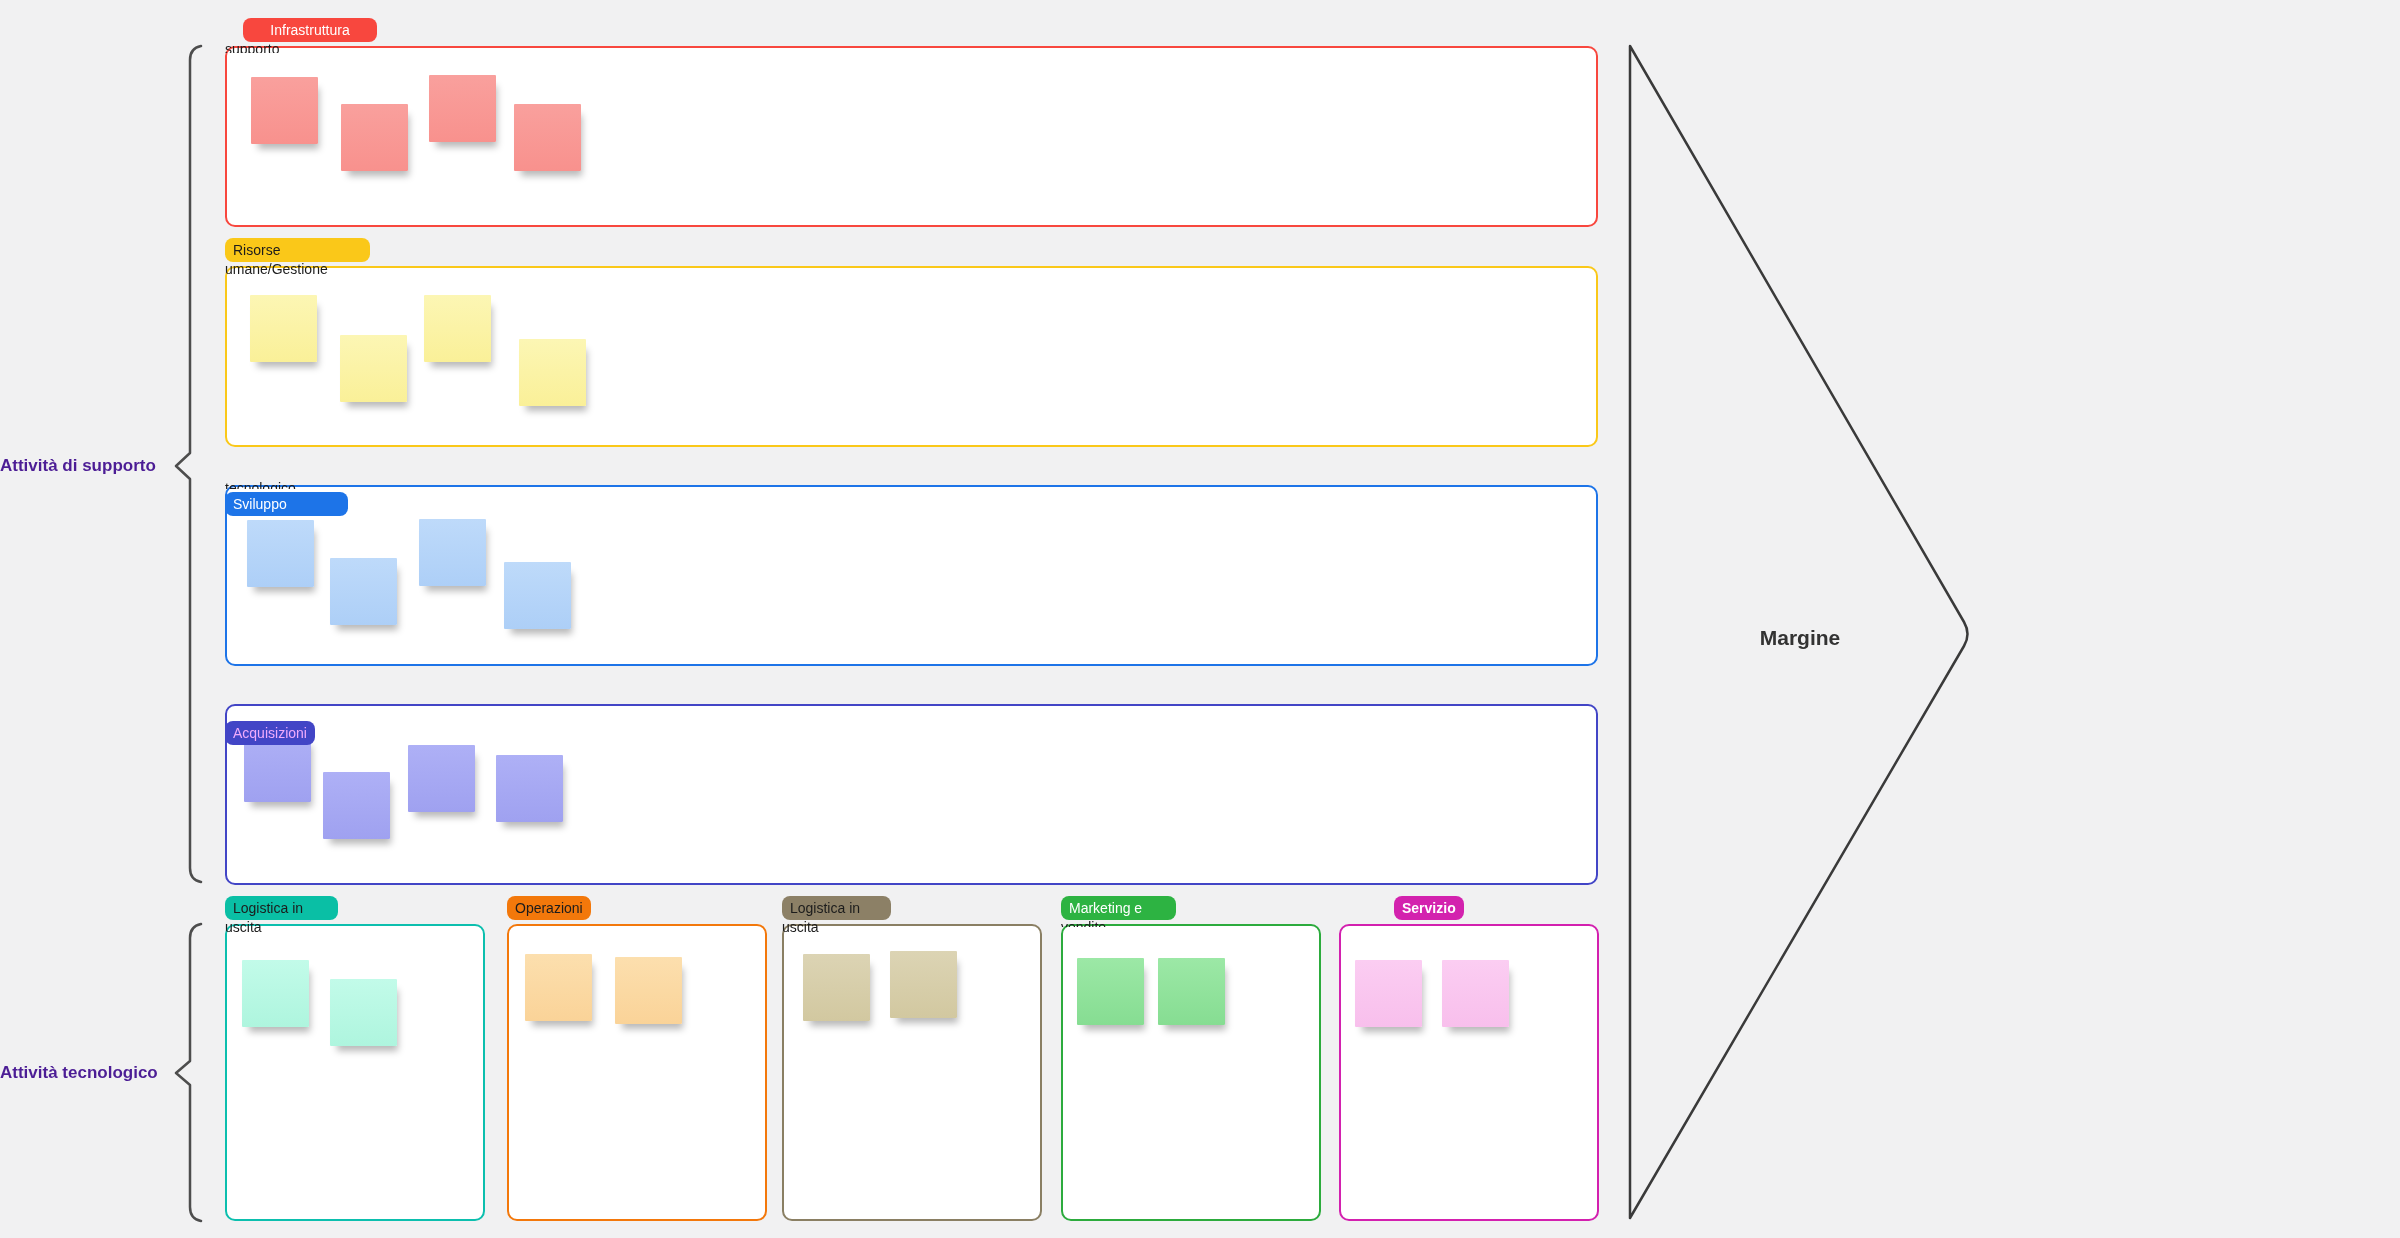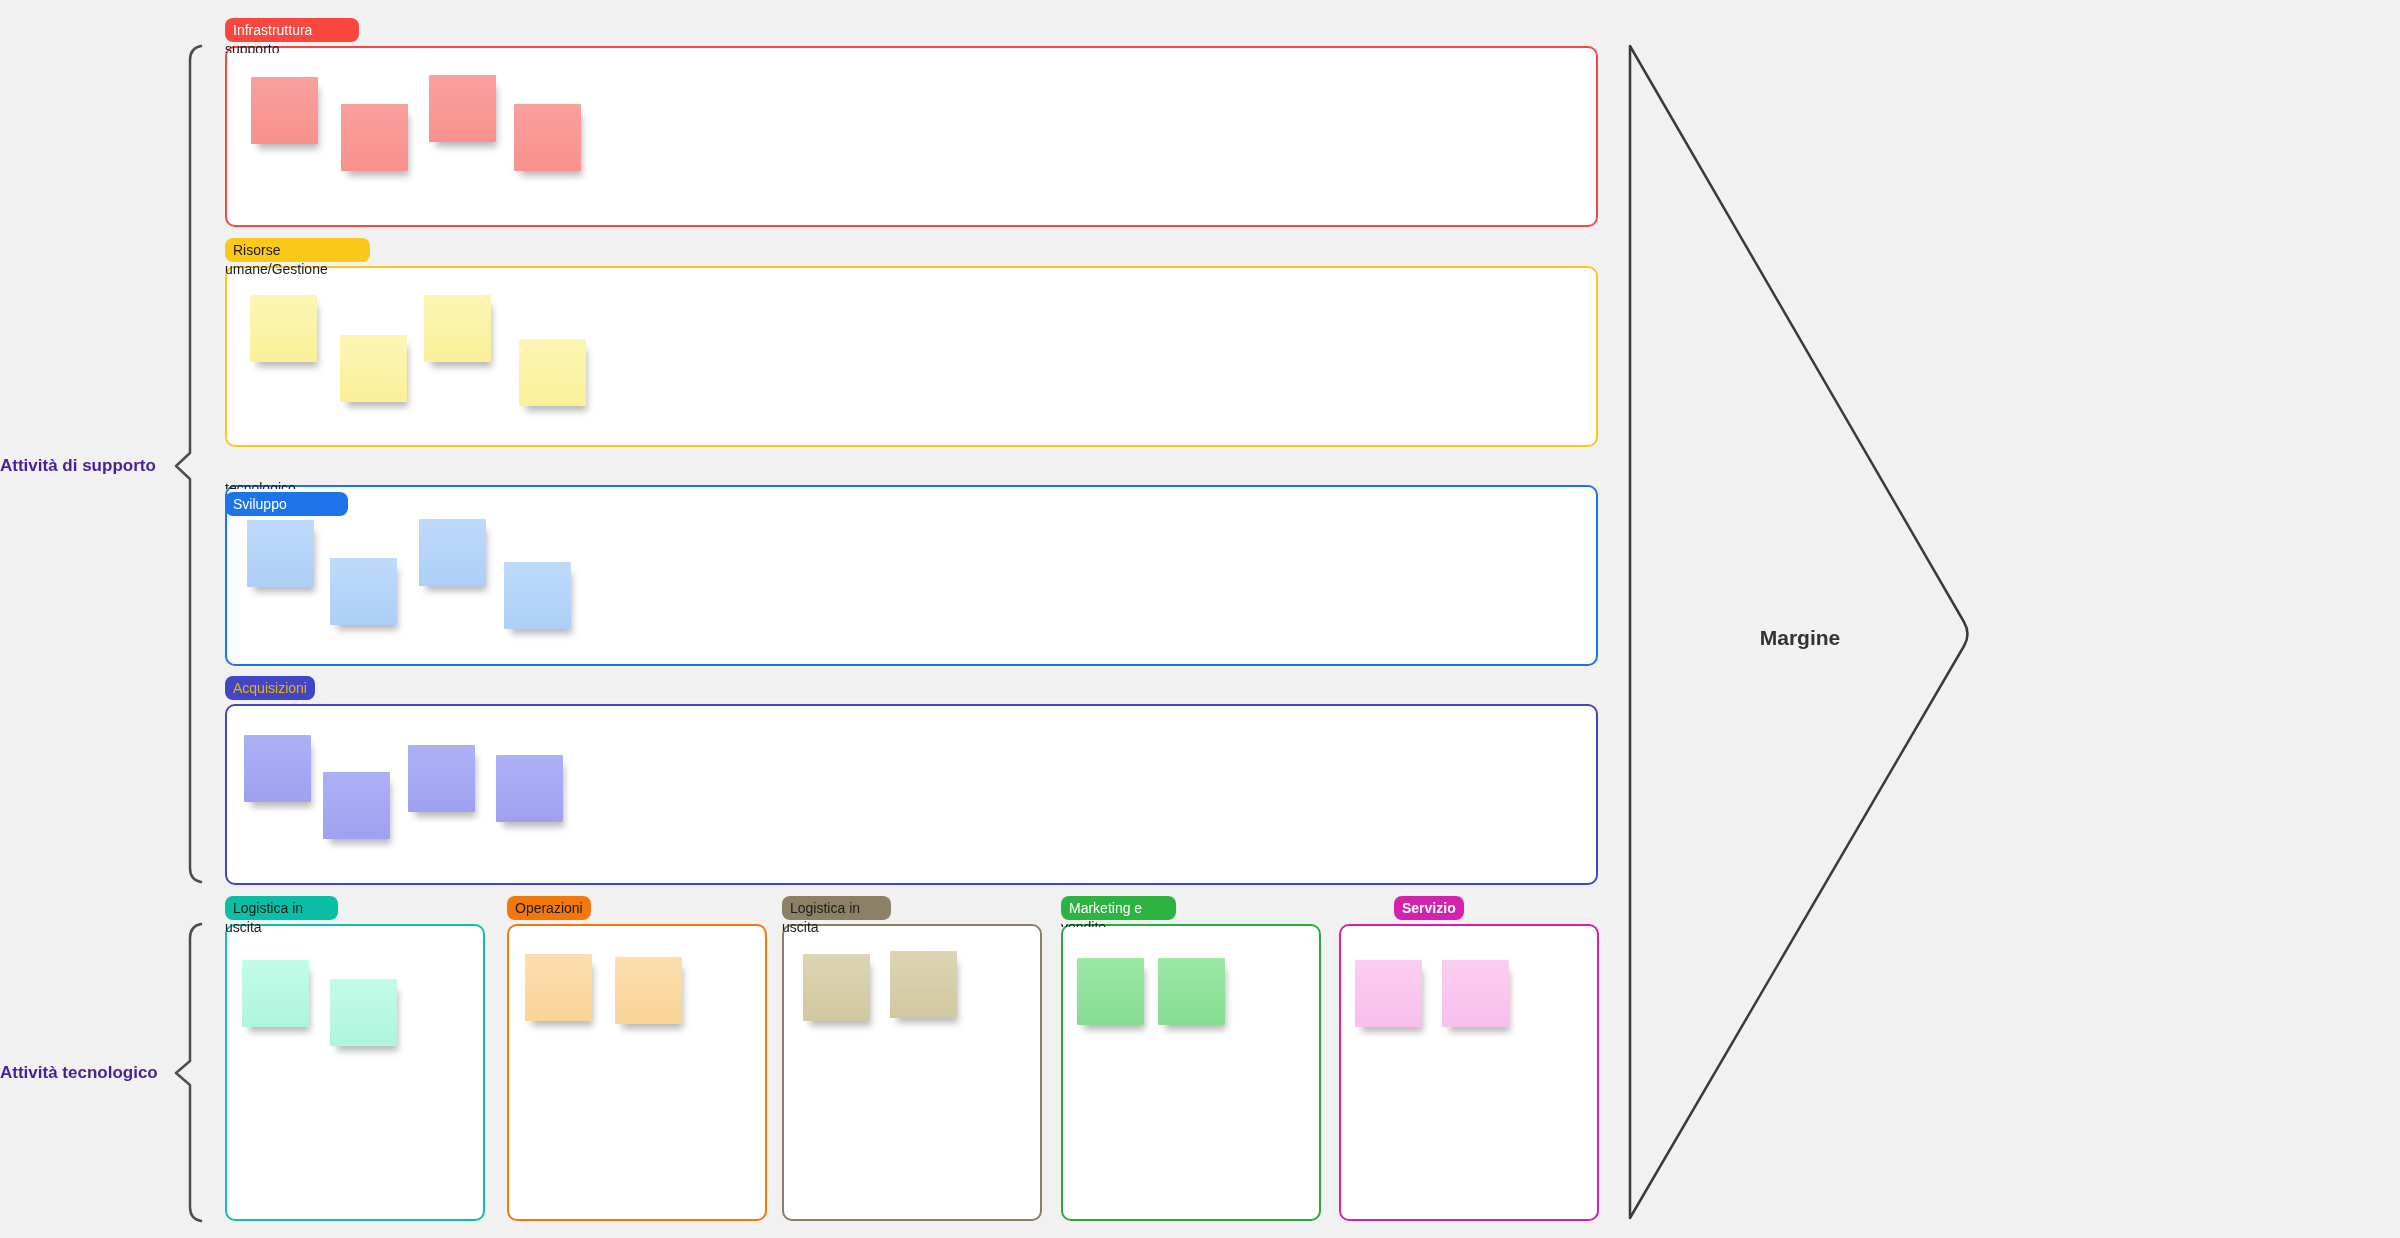--- a/index.html
+++ b/index.html
@@ -77,21 +77,21 @@
   <div class="side-label" id="support-side-label" style="top:456px;">Attività di supporto</div>
   <div class="side-label" id="primary-side-label" style="top:1063px;">Attività tecnologico</div>
 
   <div id="sections">
       <div class="section-box" style="left: 225px; top: 46px; width: 1373px; height: 181px; border-color: rgb(248, 71, 62);">
         <div class="note" style="left: 24px; top: 29px; background: linear-gradient(rgb(249, 160, 157) 0%, rgb(248, 145, 141) 100%);"></div>
         <div class="note" style="left: 114px; top: 56px; background: linear-gradient(rgb(249, 160, 157) 0%, rgb(248, 145, 141) 100%);"></div>
         <div class="note" style="left: 202px; top: 27px; background: linear-gradient(rgb(249, 160, 157) 0%, rgb(248, 145, 141) 100%);"></div>
         <div class="note" style="left: 287px; top: 56px; background: linear-gradient(rgb(249, 160, 157) 0%, rgb(248, 145, 141) 100%);"></div>
       </div>
-      <div class="section-label" style="left: 225px; top: 18px;"><span class="pill" style="background: rgb(248, 71, 62); color: rgb(255, 255, 255); min-width: 134px;">Infrastruttura</span></div>
+      <div class="section-label" style="left: 243px; top: 18px; text-align: center;"><span class="pill" style="background: rgb(248, 71, 62); color: rgb(255, 255, 255); min-width: 134px;">Infrastruttura</span></div>
       <div class="line2" style="left: 225px; top: 42px; height: 11px;">supporto</div>
       <div class="section-box" style="left: 225px; top: 266px; width: 1373px; height: 181px; border-color: rgb(250, 200, 25);">
         <div class="note" style="left: 23px; top: 27px; background: linear-gradient(rgb(252, 246, 180) 0%, rgb(250, 240, 152) 100%);"></div>
         <div class="note" style="left: 113px; top: 67px; background: linear-gradient(rgb(252, 246, 180) 0%, rgb(250, 240, 152) 100%);"></div>
         <div class="note" style="left: 197px; top: 27px; background: linear-gradient(rgb(252, 246, 180) 0%, rgb(250, 240, 152) 100%);"></div>
         <div class="note" style="left: 292px; top: 71px; background: linear-gradient(rgb(252, 246, 180) 0%, rgb(250, 240, 152) 100%);"></div>
       </div>
       <div class="section-label" style="left: 225px; top: 238px;"><span class="pill" style="background: rgb(250, 200, 25); color: rgb(28, 28, 28); min-width: 145px;">Risorse</span></div>
       <div class="line2" style="left: 225px; top: 262px;">umane/Gestione</div>
       <div class="section-box" style="left: 225px; top: 485px; width: 1373px; height: 181px; border-color: rgb(29, 116, 232);">
@@ -101,21 +101,21 @@
         <div class="note" style="left: 277px; top: 75px; background: linear-gradient(rgb(190, 218, 250) 0%, rgb(173, 207, 247) 100%);"></div>
       </div>
       <div class="section-label" style="left: 225px; top: 457px; margin-top: 35px;"><span class="pill" style="background: rgb(29, 116, 232); color: rgb(255, 255, 255); min-width: 123px;">Sviluppo</span></div>
       <div class="line2" style="left: 225px; top: 481px; height: 8px;">tecnologico</div>
       <div class="section-box" style="left: 225px; top: 704px; width: 1373px; height: 181px; border-color: rgb(66, 69, 198);">
         <div class="note" style="left: 17px; top: 29px; background: linear-gradient(rgb(174, 176, 246) 0%, rgb(159, 161, 240) 100%);"></div>
         <div class="note" style="left: 96px; top: 66px; background: linear-gradient(rgb(174, 176, 246) 0%, rgb(159, 161, 240) 100%);"></div>
         <div class="note" style="left: 181px; top: 39px; background: linear-gradient(rgb(174, 176, 246) 0%, rgb(159, 161, 240) 100%);"></div>
         <div class="note" style="left: 269px; top: 49px; background: linear-gradient(rgb(174, 176, 246) 0%, rgb(159, 161, 240) 100%);"></div>
       </div>
-      <div class="section-label" style="left: 225px; top: 676px;"><span class="pill" style="background: rgb(66, 69, 198); color: #eab308;">Acquisizioni</span></div>
+      <div class="section-label" style="left: 225px; top: 676px;"><span class="pill" style="background: rgb(66, 69, 198); color: #f0abfc; margin-top: 45px;">Acquisizioni</span></div>
       <div class="section-box" style="left: 225px; top: 924px; width: 260px; height: 297px; border-color: rgb(12, 191, 174);">
         <div class="note" style="left: 15px; top: 34px; background: linear-gradient(rgb(194, 251, 233) 0%, rgb(174, 245, 222) 100%);"></div>
         <div class="note" style="left: 103px; top: 53px; background: linear-gradient(rgb(194, 251, 233) 0%, rgb(174, 245, 222) 100%);"></div>
       </div>
       <div class="section-label" style="left: 225px; top: 896px;"><span class="pill" style="background: rgb(10, 191, 165); color: rgb(28, 28, 28); min-width: 113px;">Logistica in</span></div>
       <div class="line2" style="left: 225px; top: 920px;">uscita</div>
       <div class="section-box" style="left: 507px; top: 924px; width: 260px; height: 297px; border-color: rgb(243, 120, 11);">
         <div class="note" style="left: 16px; top: 28px; background: linear-gradient(rgb(252, 223, 174) 0%, rgb(250, 211, 152) 100%);"></div>
         <div class="note" style="left: 106px; top: 31px; background: linear-gradient(rgb(252, 223, 174) 0%, rgb(250, 211, 152) 100%);"></div>
       </div>

